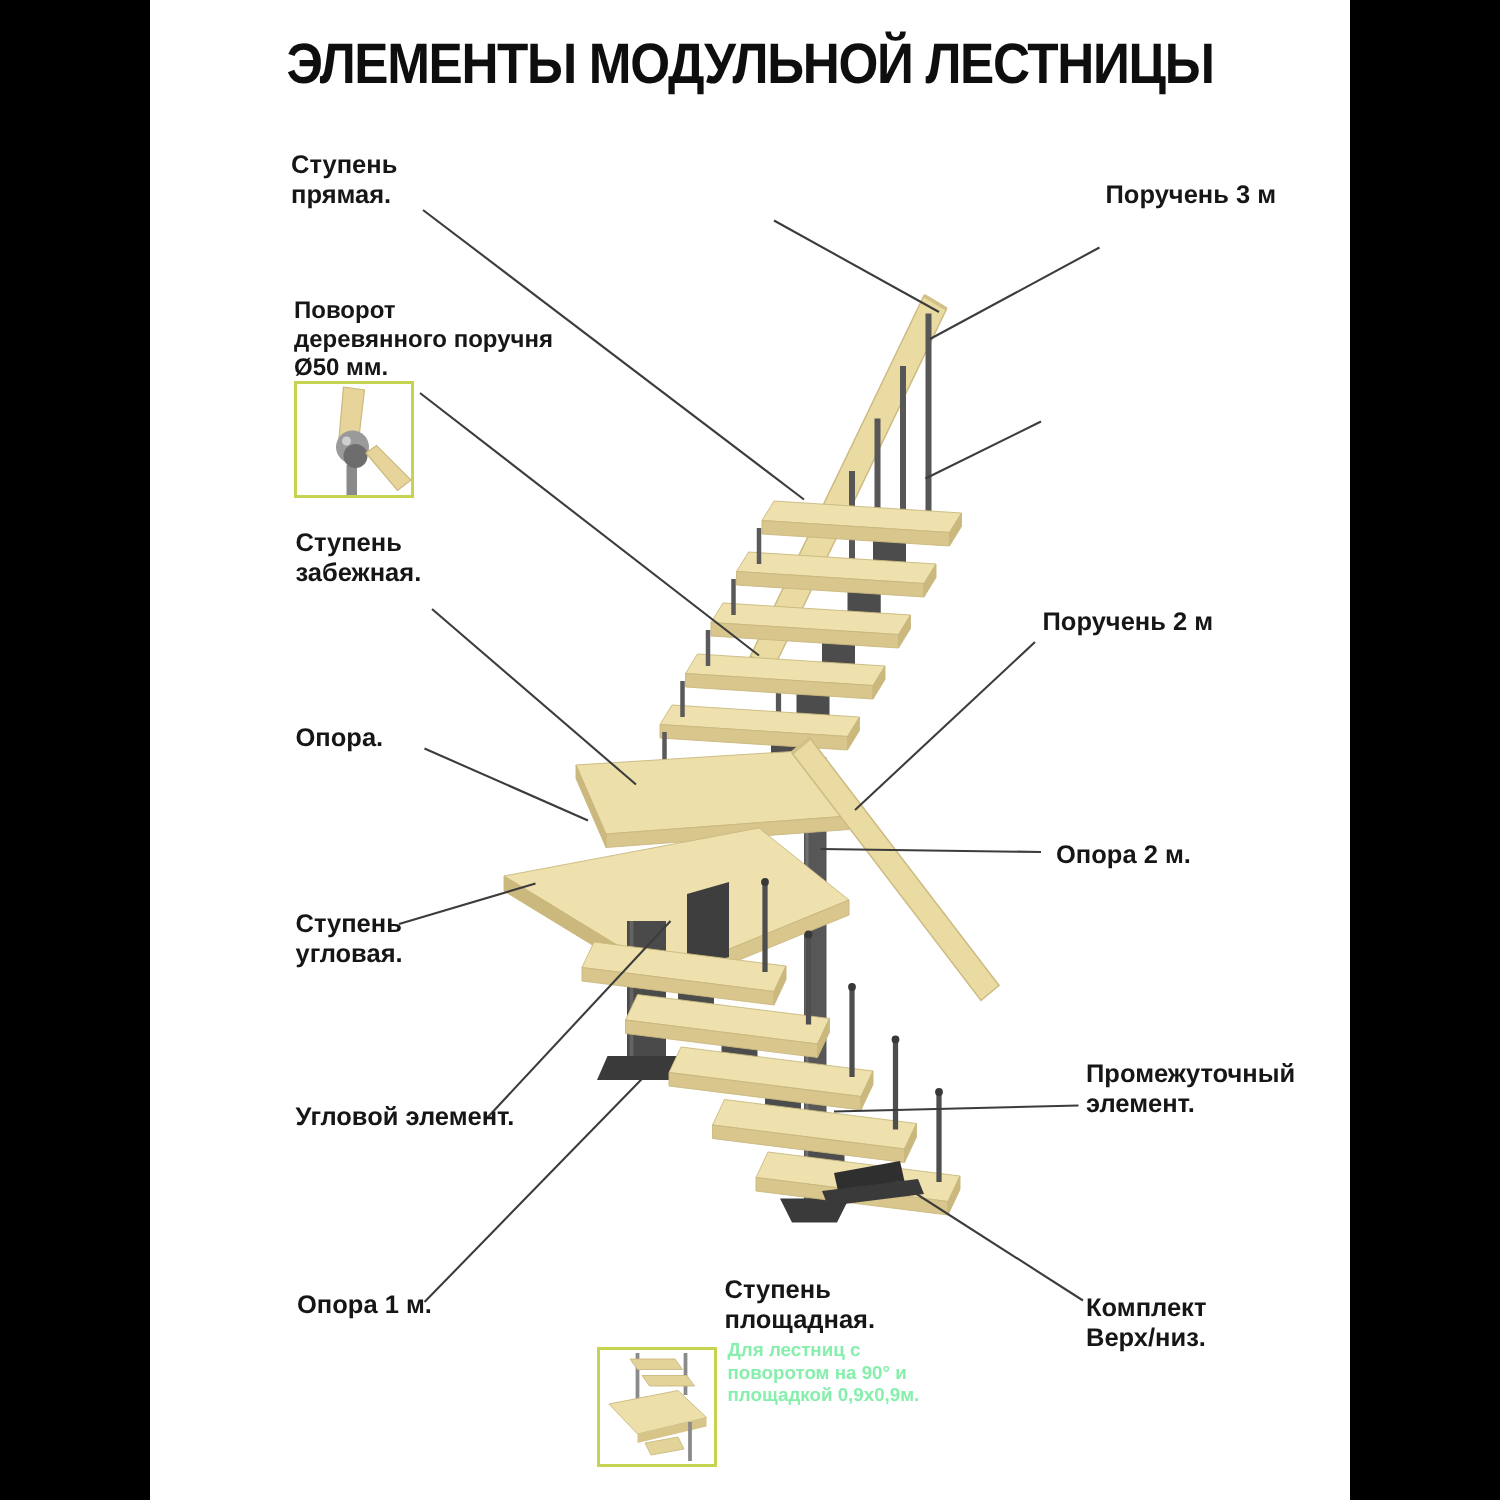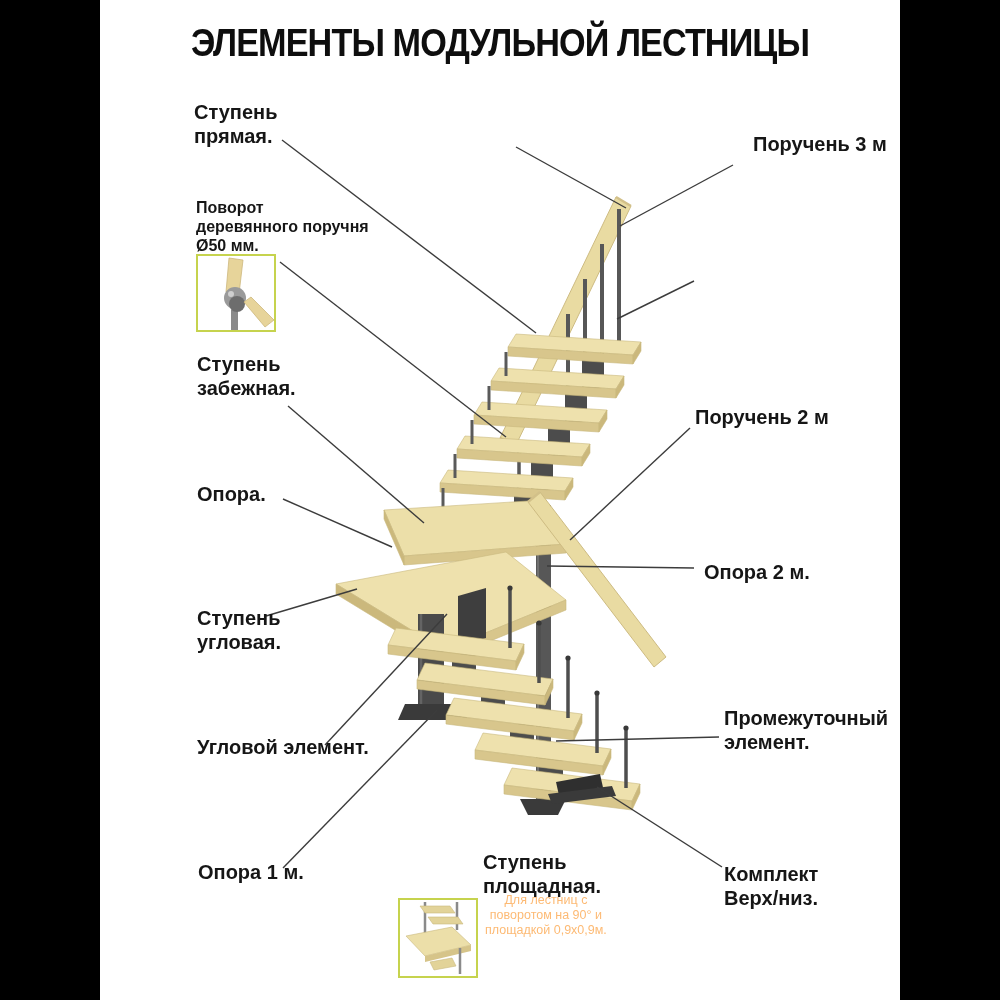--- a/index.html
+++ b/index.html
@@ -5,24 +5,24 @@
   html,body{margin:0;padding:0;}
   body{width:1000px;height:1000px;background:#000;font-family:"Liberation Sans","DejaVu Sans",sans-serif;}
   #page{position:relative;width:1000px;height:1000px;overflow:hidden;}
   .bar{position:absolute;top:0;height:1000px;background:#000;}
   #bar-left{left:0;width:100px;}
   #bar-right{left:900px;width:100px;}
   #content{position:absolute;left:100px;top:0;width:800px;height:1000px;background:#ffffff;}
   #title{position:absolute;left:100px;top:22px;width:800px;text-align:center;
          font-size:38px;font-weight:700;color:#0e0e0e;letter-spacing:-1px;
          transform:scaleX(0.9);transform-origin:50% 50%;white-space:nowrap;}
-  .lbl{position:absolute;font-size:20px;line-height:1.2;font-weight:700;color:#161616;
+  .lbl{position:absolute;font-size:17px;line-height:1.2;font-weight:700;color:#161616;
        white-space:pre-line;}
-  .note{position:absolute;font-size:12.5px;line-height:1.18;font-weight:400;color:#fdba74;
-        white-space:pre-line;text-align:center;}
+  .note{position:absolute;font-size:12.5px;line-height:1.18;font-weight:700;color:#86efac;
+        white-space:pre-line;}
   .inset{position:absolute;background:#fff;border:2px solid #c6d34e;box-sizing:border-box;}
   svg{display:block;}
   #diagram{position:absolute;left:0;top:0;pointer-events:none;}
 </style>
 </head>
 <body>
 
 <div id="page">
   <div id="content"></div>
   <div class="bar" id="bar-left"></div>
@@ -189,21 +189,21 @@
       <line x1="266" y1="616" x2="357" y2="589"></line>
       <line x1="325" y1="745" x2="447" y2="614"></line>
       <line x1="719" y1="737" x2="556" y2="741"></line>
       <line x1="283" y1="868" x2="437" y2="710"></line>
       <line x1="722" y1="867" x2="597" y2="787"></line>
     </g>
   </svg>
 
   <div class="lbl" style="left:194px;top:100px;">Ступень
 прямая.</div>
-  <div class="lbl" style="left:737px;top:132px;margin-left:16px;">Поручень 3 м</div>
+  <div class="lbl" style="left:737px;top:120px;">Поручень 3 м</div>
   <div class="lbl" style="left:196px;top:198px;font-size:16px;">Поворот
 деревянного поручня
 Ø50 мм.</div>
   <div class="lbl" style="left:197px;top:352px;">Ступень
 забежная.</div>
   <div class="lbl" style="left:695px;top:405px;">Поручень 2 м</div>
   <div class="lbl" style="left:197px;top:482px;">Опора.</div>
   <div class="lbl" style="left:704px;top:560px;">Опора 2 м.</div>
   <div class="lbl" style="left:197px;top:606px;">Ступень
 угловая.</div>

